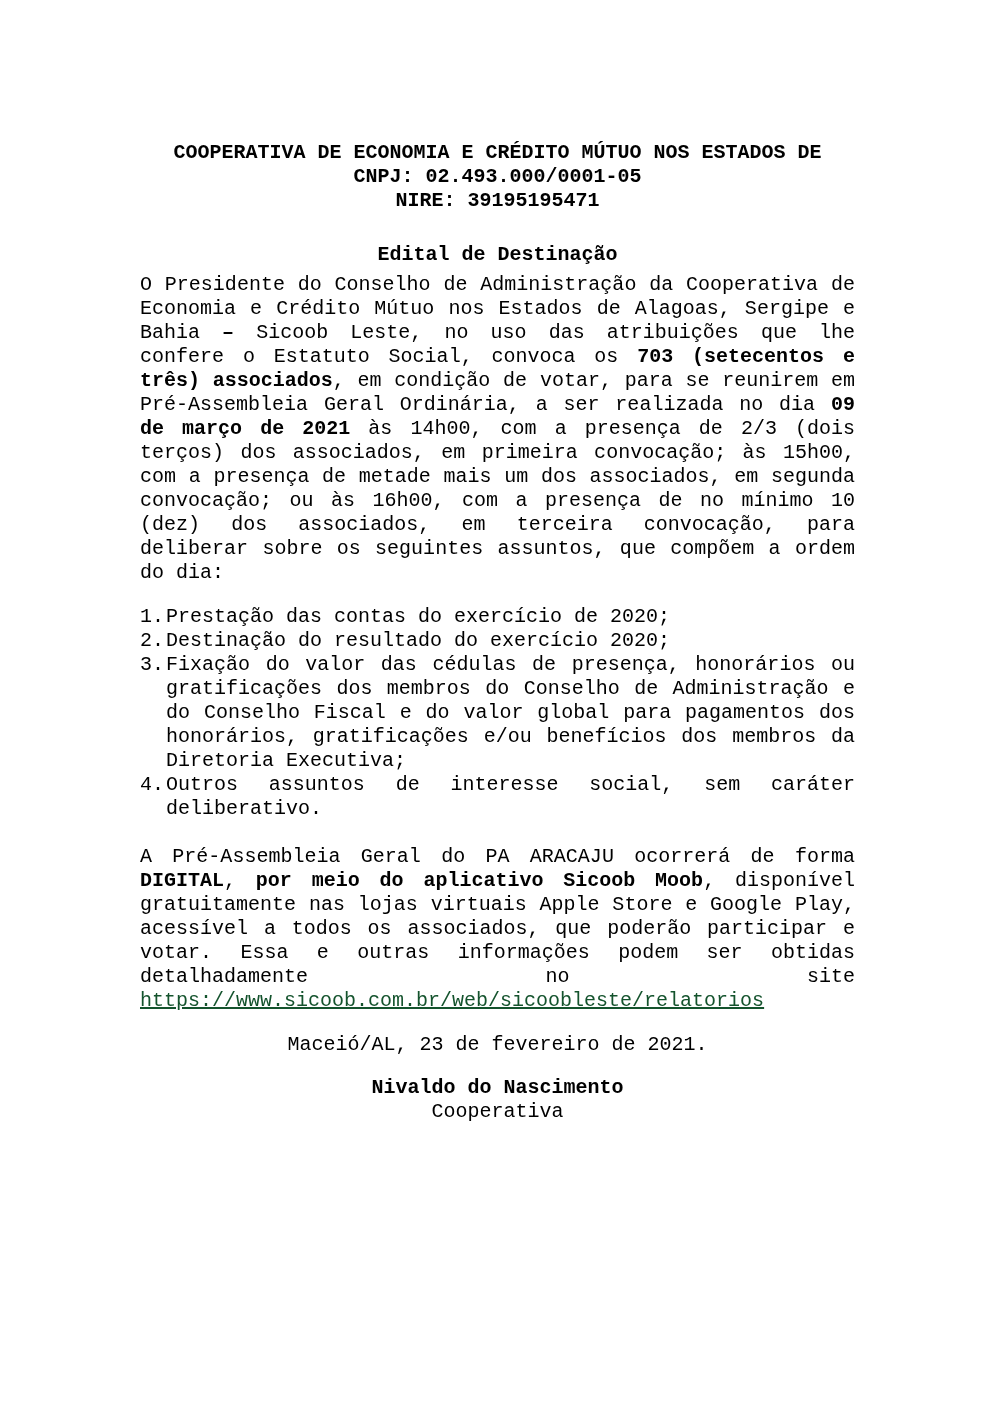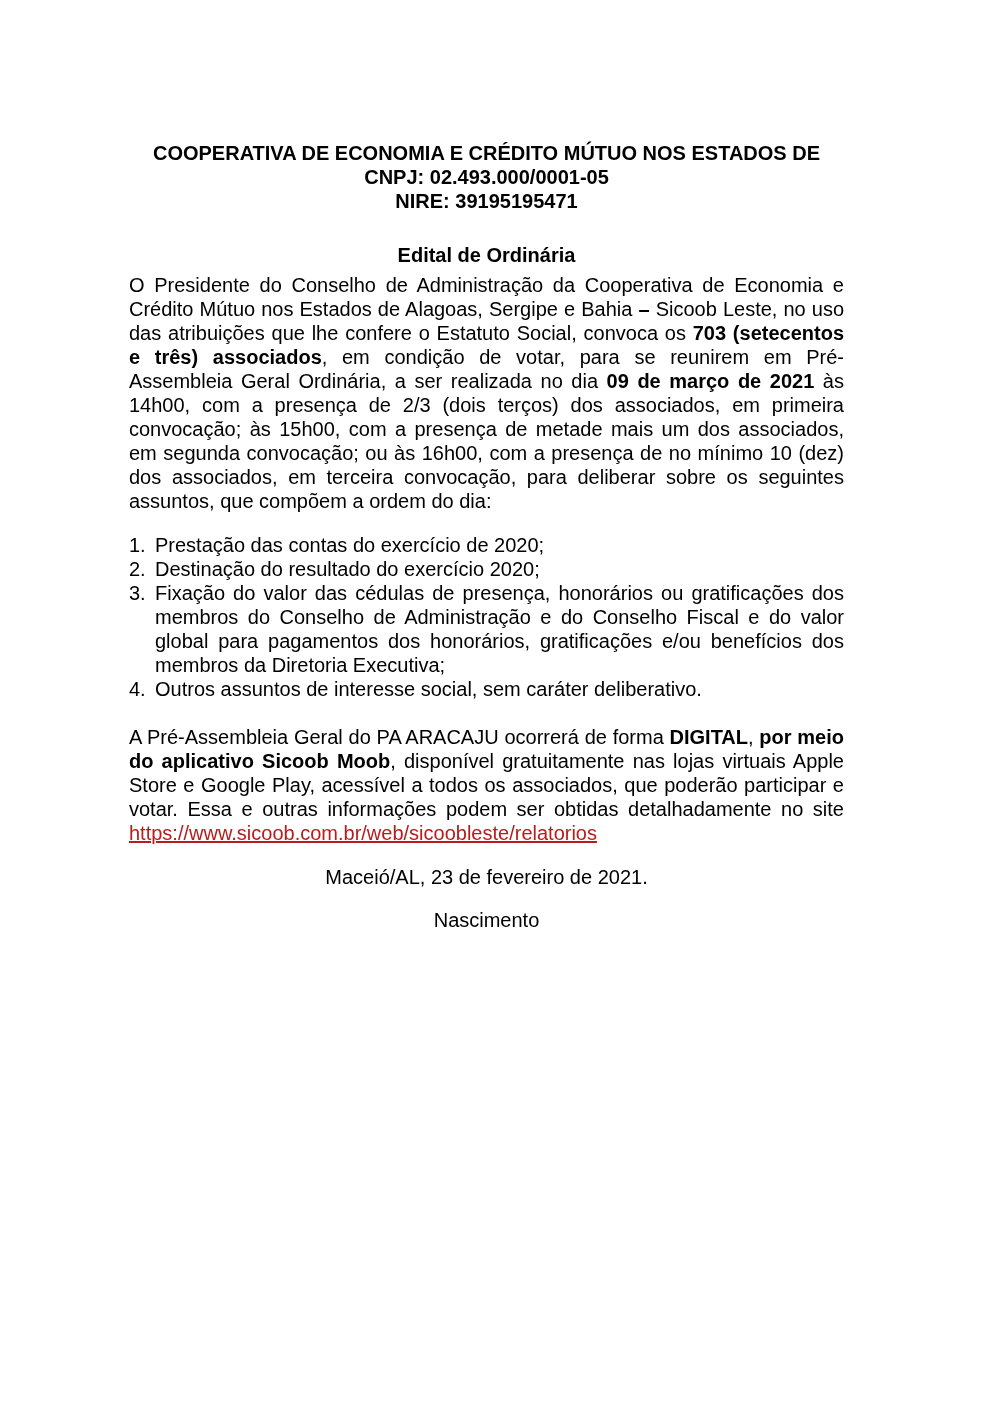--- a/index.html
+++ b/index.html
@@ -9,54 +9,55 @@
     width: 1000px;
     height: 1414px;
     background: #ffffff;
     font-family: "Liberation Sans", "DejaVu Sans", sans-serif;
     font-size: 20px;
     line-height: 24px;
     color: #000000;
   }
   .content {
     position: absolute;
-    left: 129px;
+    left: 140px;
     top: 141px;
     width: 715px;
+    font-family: Liberation Mono, monospace;
   }
   .center { text-align: center; }
   .b { font-weight: bold; }
   .doc-header { margin-bottom: 30px; }
   .meeting-block { margin-bottom: 23px; }
   .edital-title { margin-bottom: 6px; }
   .para { text-align: justify; }
   .para1 { margin-bottom: 20px; }
   .agenda { margin-bottom: 24px; }
   .agenda-item { display: flex; }
   .agenda-num { flex: 0 0 26px; width: 26px; }
   .agenda-text { flex: 1; text-align: justify; }
   .para2 { margin-bottom: 20px; }
-  .site-link { color: #b91c1c; text-decoration: underline; cursor: pointer; }
+  .site-link { color: #14532d; text-decoration: underline; cursor: pointer; }
   .dateline { text-align: center; margin-bottom: 19px; }
   .signature { text-align: center; }
 </style>
 </head>
 <body>
 
 <div class="page">
   <div class="content">
 
     <div class="doc-header center b">
       <div>COOPERATIVA DE ECONOMIA E CRÉDITO MÚTUO NOS ESTADOS DE</div>
       <div>CNPJ: 02.493.000/0001-05</div>
       <div>NIRE: 39195195471</div>
     </div>
 
 
-    <div class="edital-title center b">Edital de Ordinária</div>
+    <div class="edital-title center b">Edital de Destinação</div>
 
     <p class="para para1"><span>O Presidente do Conselho de Administração da Cooperativa de Economia e Crédito Mútuo nos Estados de Alagoas, Sergipe e Bahia </span><span class="b">–</span><span> Sicoob Leste, no uso das atribuições que lhe confere o Estatuto Social, convoca os </span><span class="b">703 (setecentos e três) associados</span><span>, em condição de votar, para se reunirem em Pré-Assembleia Geral Ordinária, a ser realizada no dia </span><span class="b">09 de março de 2021</span><span> às 14h00, com a presença de 2/3 (dois terços) dos associados, em primeira convocação; às 15h00, com a presença de metade mais um dos associados, em segunda convocação; ou às 16h00, com a presença de no mínimo 10 (dez) dos associados, em terceira convocação, para deliberar sobre os seguintes assuntos, que compõem a ordem do dia:</span></p>
 
     <div class="agenda">
       <div class="agenda-item">
         <span class="agenda-num">1.</span>
         <span class="agenda-text">Prestação das contas do exercício de 2020;</span>
       </div>
       <div class="agenda-item">
         <span class="agenda-num">2.</span>
@@ -70,17 +71,18 @@
         <span class="agenda-num">4.</span>
         <span class="agenda-text">Outros assuntos de interesse social, sem caráter deliberativo.</span>
       </div>
     </div>
 
     <p class="para para2"><span>A Pré-Assembleia Geral do PA ARACAJU ocorrerá de forma </span><span class="b">DIGITAL</span><span>, </span><span class="b">por meio do aplicativo Sicoob Moob</span><span>, disponível gratuitamente nas lojas virtuais Apple Store e Google Play, acessível a todos os associados, que poderão participar e votar. Essa e outras informações podem ser obtidas detalhadamente no site </span><span class="site-link">https://www.sicoob.com.br/web/sicoobleste/relatorios</span></p>
 
     <div class="dateline">Maceió/AL, 23 de fevereiro de 2021.</div>
 
     <div class="signature">
-      <div>Nascimento</div>
+      <div class="b">Nivaldo do Nascimento</div>
+      <div>Cooperativa</div>
     </div>
 
   </div>
 </div>
 
 </body></html>

